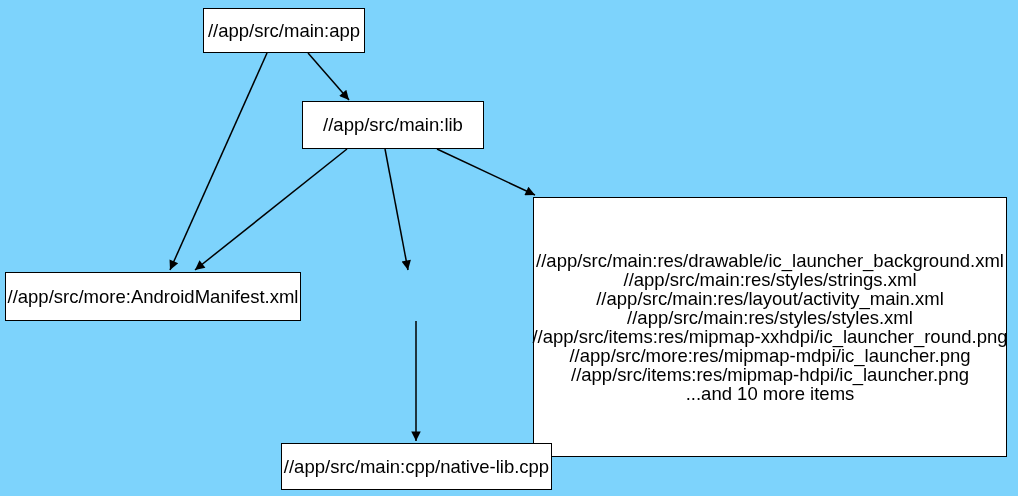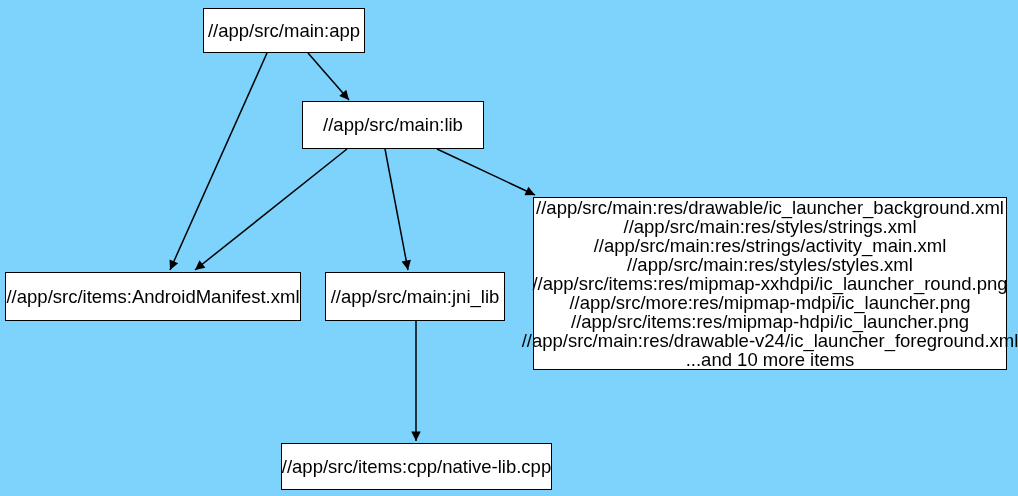--- a/index.html
+++ b/index.html
@@ -36,21 +36,21 @@
     text-align: center;
   }
   .node.multi {
     flex-direction: column;
     line-height: 19px;
   }
   #node-app      { left: 203px; top: 8px;   width: 162px; height: 45px; }
   #node-lib      { left: 302px; top: 101px; width: 182px; height: 48px; }
   #node-manifest { left: 5px;   top: 272px; width: 296px; height: 49px; }
   #node-jni      { left: 325px; top: 272px; width: 180px; height: 49px; }
-  #node-res      { left: 533px; top: 197px; width: 474px; height: 173px; }
+  #node-res      { left: 533px; top: 197px; width: 474px; height: 260px; }
   #node-cpp      { left: 281px; top: 443px; width: 271px; height: 47px; }
 </style>
 </head>
 <body>
 
 <div class="canvas">
 
   <svg class="edge-layer" viewBox="0 0 1018 496" xmlns="http://www.w3.org/2000/svg">
     <defs>
       <marker id="arrow" viewBox="0 0 10 10" refX="10" refY="5" markerWidth="13" markerHeight="9.5" markerUnits="userSpaceOnUse" orient="auto">
@@ -67,36 +67,32 @@
 
   <div class="node" id="node-app">
     <span>//app/src/main:app</span>
   </div>
 
   <div class="node" id="node-lib">
     <span>//app/src/main:lib</span>
   </div>
 
   <div class="node" id="node-manifest">
-    <span>//app/src/items:AndroidManifest.xml</span>
+    <span>//app/src/more:AndroidManifest.xml</span>
   </div>
 
-  <div class="node" id="node-jni">
-    <span>//app/src/main:jni_lib</span>
-  </div>
 
   <div class="node multi" id="node-res">
     <span>//app/src/main:res/drawable/ic_launcher_background.xml</span>
     <span>//app/src/main:res/styles/strings.xml</span>
-    <span>//app/src/main:res/strings/activity_main.xml</span>
+    <span>//app/src/main:res/layout/activity_main.xml</span>
     <span>//app/src/main:res/styles/styles.xml</span>
     <span>//app/src/items:res/mipmap-xxhdpi/ic_launcher_round.png</span>
     <span>//app/src/more:res/mipmap-mdpi/ic_launcher.png</span>
     <span>//app/src/items:res/mipmap-hdpi/ic_launcher.png</span>
-    <span>//app/src/main:res/drawable-v24/ic_launcher_foreground.xml</span>
     <span>...and 10 more items</span>
   </div>
 
   <div class="node" id="node-cpp">
-    <span>//app/src/items:cpp/native-lib.cpp</span>
+    <span>//app/src/main:cpp/native-lib.cpp</span>
   </div>
 
 </div>
 
 </body></html>

